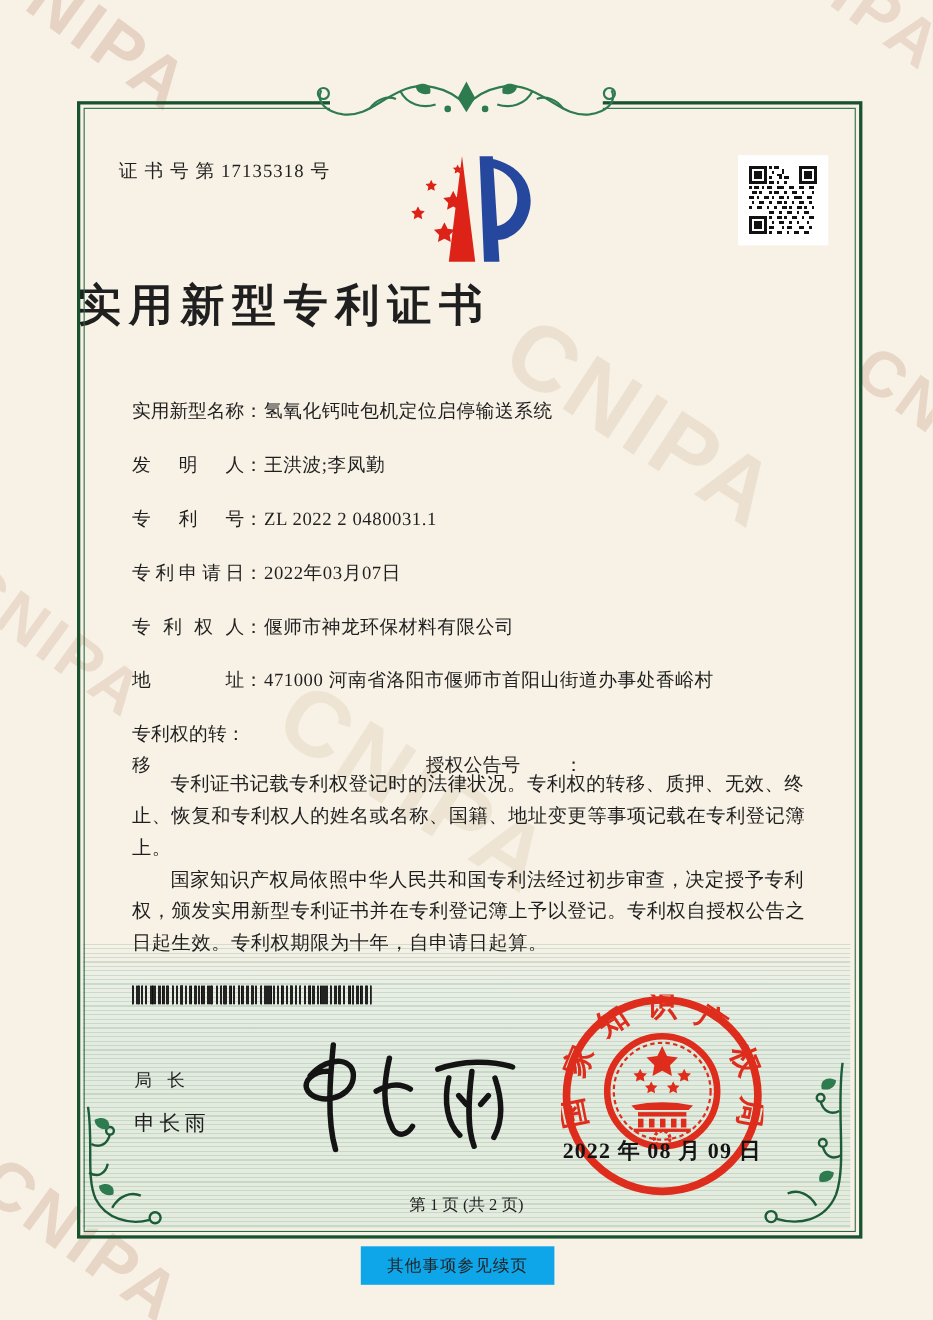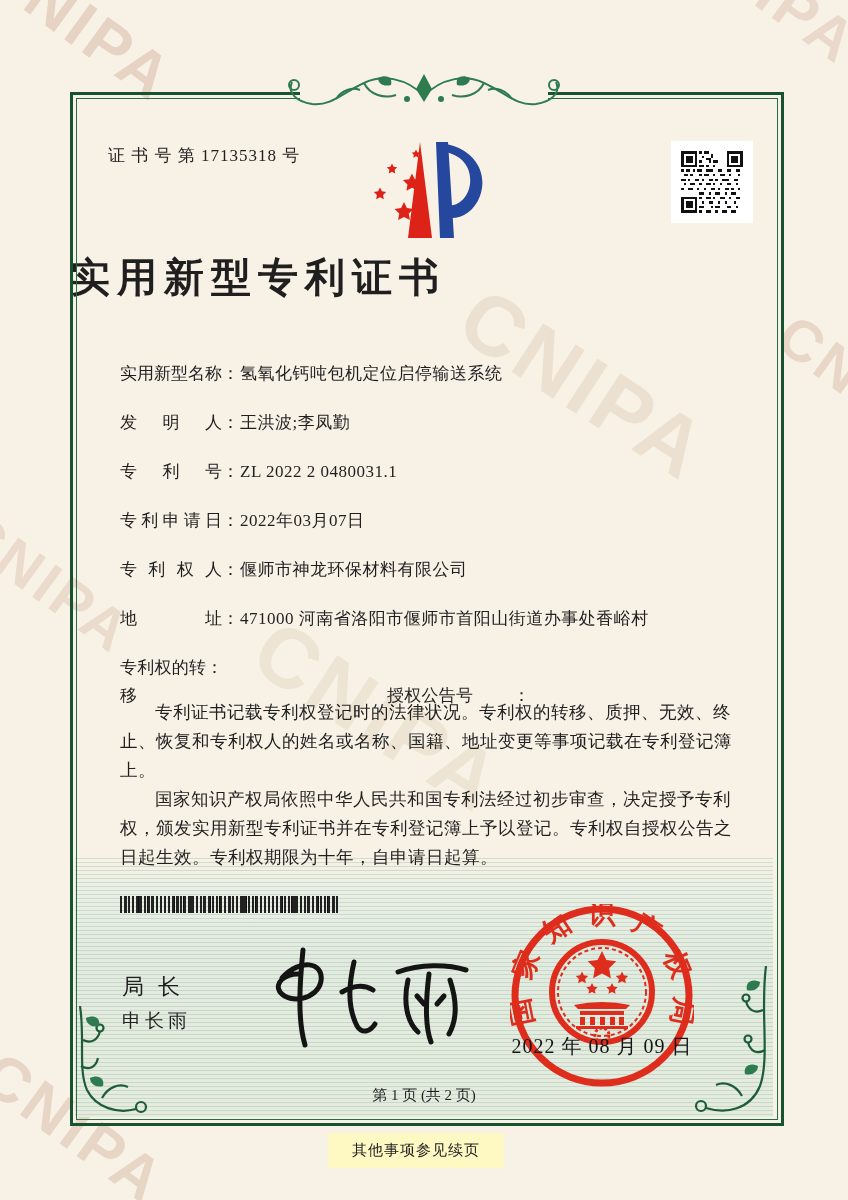--- a/index.html
+++ b/index.html
@@ -41,28 +41,28 @@
   .grant .g2{display:flex;flex:1;gap:40px;}
   .grant .lbl{width:86px;}
   
   .paras{position:absolute;left:120px;top:698px;width:614px;z-index:2;font-size:17.5px;}
   .paras p{margin:0;text-indent:2em;line-height:29px;letter-spacing:.5px;}
   
   .barcode{position:absolute;left:120px;top:896px;width:218px;height:17px;z-index:2;
       background:repeating-linear-gradient(90deg,#222 0 2px,transparent 2px 4px),
                  repeating-linear-gradient(90deg,#111 0 1px,transparent 1px 9px),
                  repeating-linear-gradient(90deg,transparent 0 5px,#222 5px 7px,transparent 7px 13px);}
-  .director-title{position:absolute;left:122px;top:972px;font-size:22px;letter-spacing:14px;z-index:2;}
+  .director-title{position:absolute;left:122px;top:972px;font-size:16px;letter-spacing:14px;z-index:2;}
   .director-name{position:absolute;left:122px;top:1008px;font-size:19px;letter-spacing:4px;z-index:2;}
   .sig{position:absolute;left:250px;top:940px;z-index:2;}
   .seal{position:absolute;left:510px;top:904px;z-index:3;}
   .seal-date{position:absolute;left:500px;top:1033px;width:204px;text-align:center;z-index:4;
-             font-size:20px;font-weight:400;letter-spacing:1px;color:#141414;}
+             font-size:20px;font-weight:700;letter-spacing:1px;color:#141414;}
   .page-num{position:absolute;left:70px;top:1086px;width:708px;text-align:center;font-size:15px;z-index:2;}
-  .note{position:absolute;left:328px;top:1133px;width:156px;background:#fef9c3;color:#222;
+  .note{position:absolute;left:328px;top:1133px;width:156px;background:#0ea5e9;color:#222;
         text-align:center;font-size:15px;padding:8px 10px;letter-spacing:1px;z-index:2;}
   .flourish-top{position:absolute;left:274px;top:66px;z-index:6;}
   .corner-bl{position:absolute;left:72px;top:1006px;z-index:6;}
   .corner-br{position:absolute;left:672px;top:966px;z-index:6;}
 </style>
 </head>
 <body>
 
 <div class="page">
 

